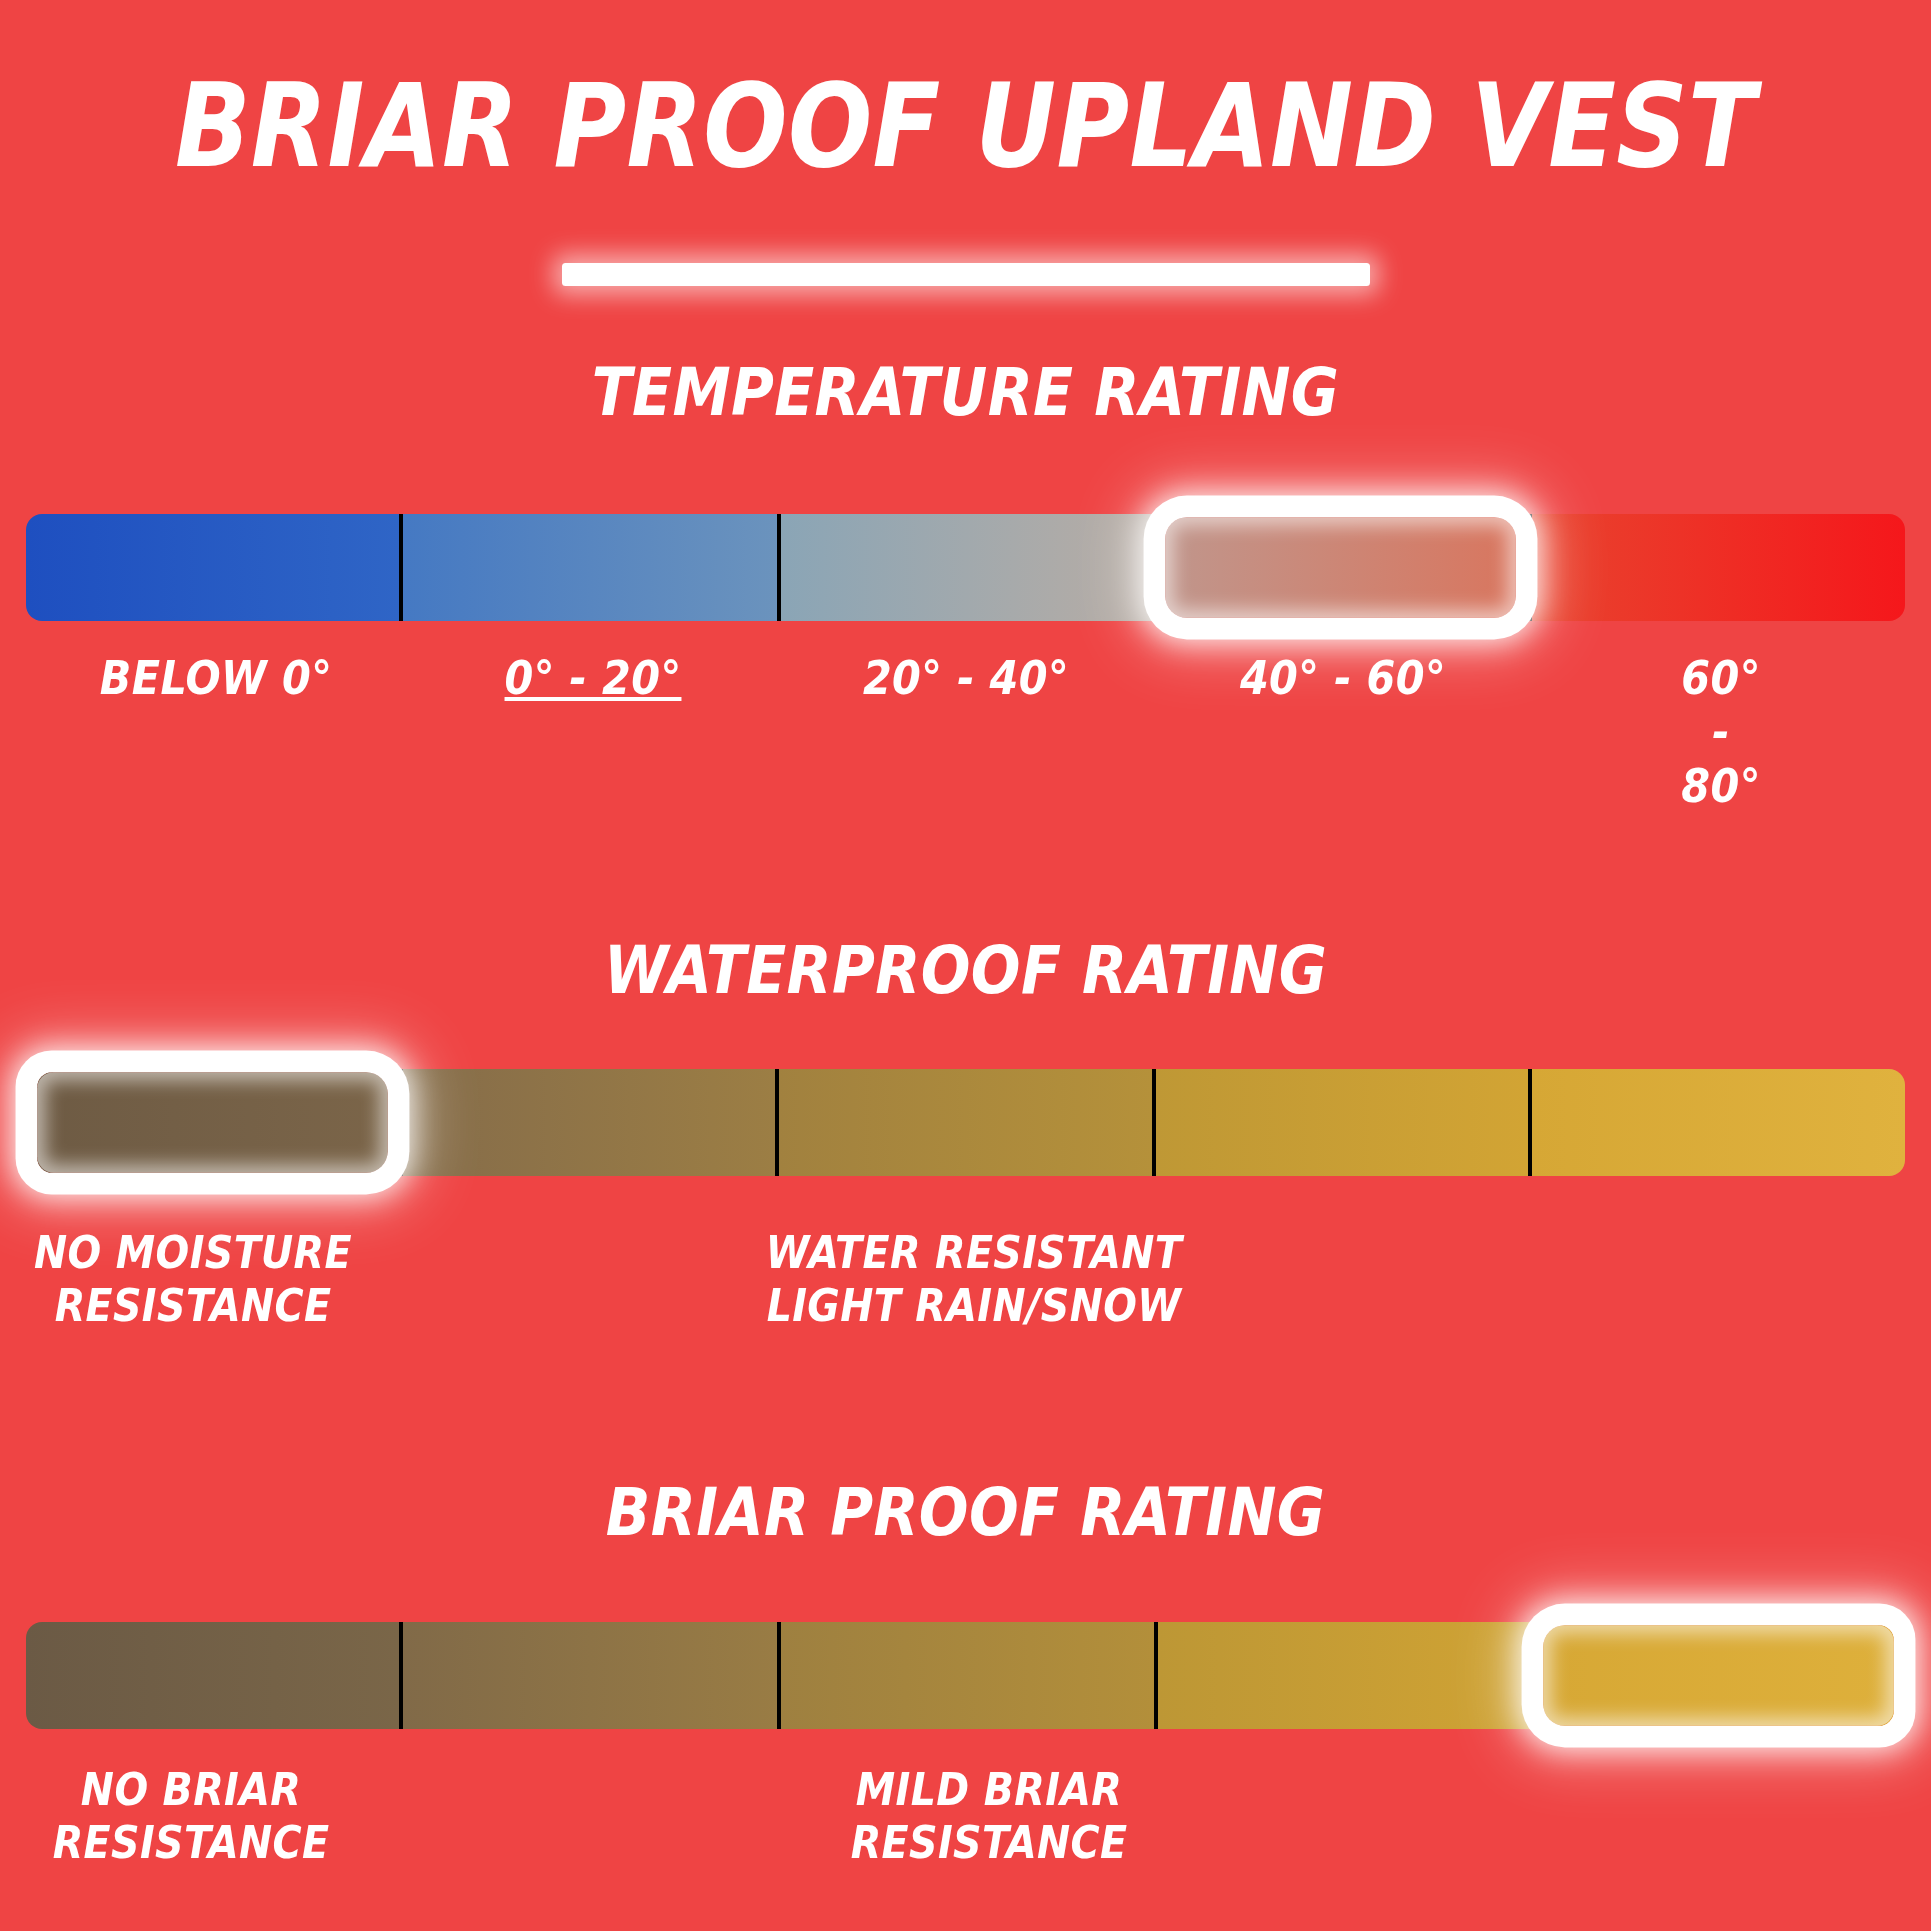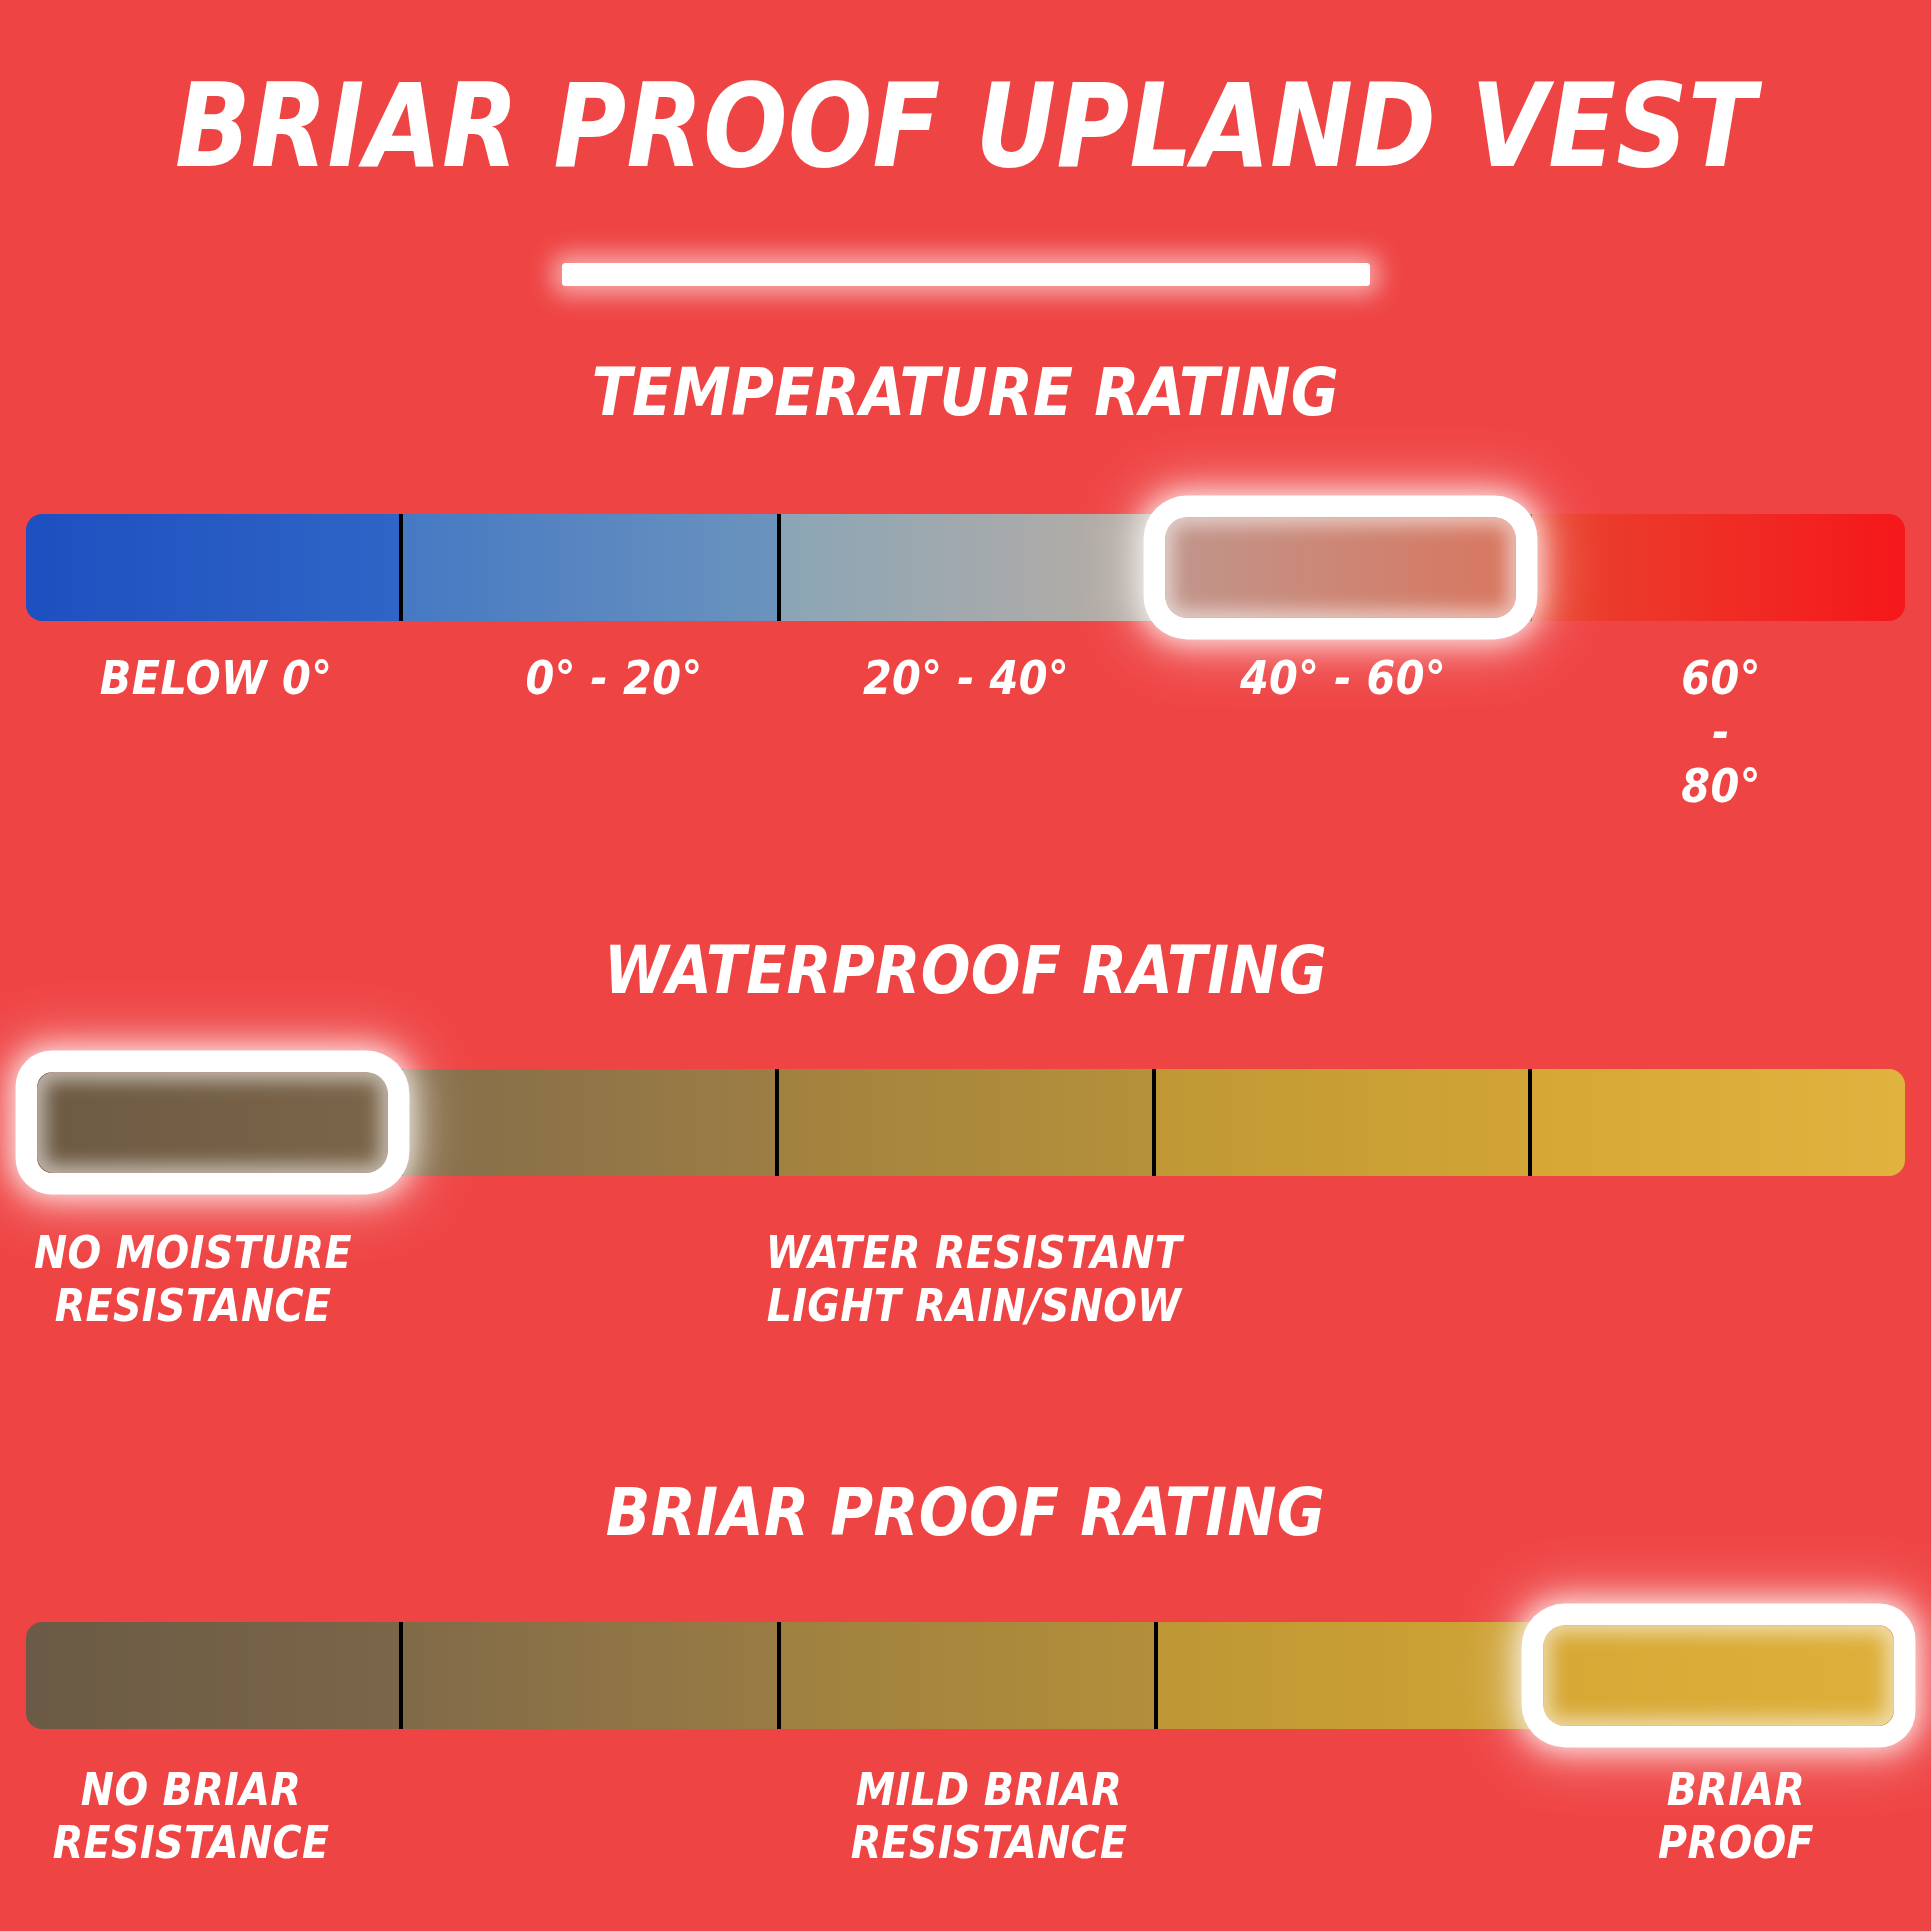--- a/index.html
+++ b/index.html
@@ -156,21 +156,21 @@
   <div class="bar" id="bar-temperature">
     <div class="seg" style="background: linear-gradient(to right, rgb(30, 79, 192), rgb(47, 101, 198));"></div>
     <div class="seg" style="background: linear-gradient(to right, rgb(69, 121, 195), rgb(107, 147, 189));"></div>
     <div class="seg" style="background: linear-gradient(to right, rgb(138, 165, 182), rgb(185, 173, 164));"></div>
     <div class="seg selected" style="background: linear-gradient(to right, rgb(192, 150, 140), rgb(217, 118, 95));"></div>
     <div class="seg" style="background: linear-gradient(to right, rgb(232, 68, 47), rgb(245, 23, 27));"></div>
   </div>
 
   <div class="labels" id="labels-temperature">
     <div class="brush label" style="left:216px;">Below 0°</div>
-    <div class="brush label" style="left:614px;">0° - 20°</div>
+    <div class="brush label" style="left:593px;text-decoration:underline;">0° - 20°</div>
     <div class="brush label" style="left:966px;">20° - 40°</div>
     <div class="brush label" style="left:1343px;">40° - 60°</div>
     <div class="brush label" style="left:1721px;">60° - 80°</div>
   </div>
 
   <div class="brush section-heading" id="heading-waterproof">Waterproof Rating</div>
 
   <div class="bar" id="bar-waterproof">
     <div class="seg selected" style="background: linear-gradient(to right, rgb(110, 91, 68), rgb(123, 101, 73));"></div>
     <div class="seg" style="background: linear-gradient(to right, rgb(133, 108, 74), rgb(156, 126, 68));"></div>
@@ -194,17 +194,16 @@
     <div class="seg" style="background: linear-gradient(to right, rgb(158, 128, 64), rgb(179, 143, 58));"></div>
     <div class="seg" style="background: linear-gradient(to right, rgb(189, 151, 53), rgb(208, 163, 52));"></div>
     <div class="seg selected" style="background: linear-gradient(to right, rgb(215, 168, 53), rgb(222, 176, 59));"></div>
   </div>
 
   <div class="labels" id="labels-briar">
     <div class="brush label sm" style="left:191px;">No Briar
 Resistance</div>
     <div class="brush label sm" style="left:966px;margin-left:23px;">Mild Briar
 Resistance</div>
-    <div class="brush label sm" style="left:1736px;">Briar Proof</div>
   </div>
 
 </div>
 
 
 </body></html>

